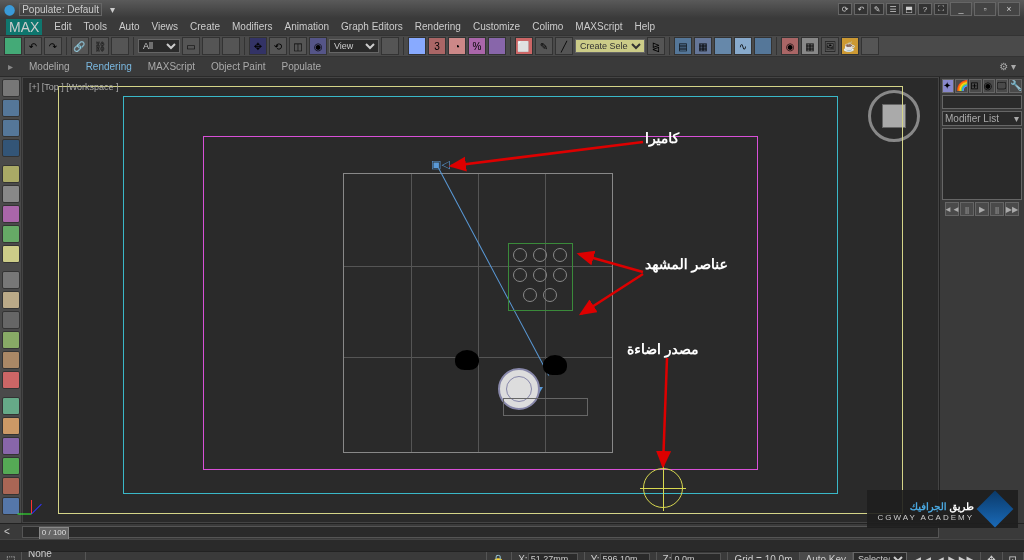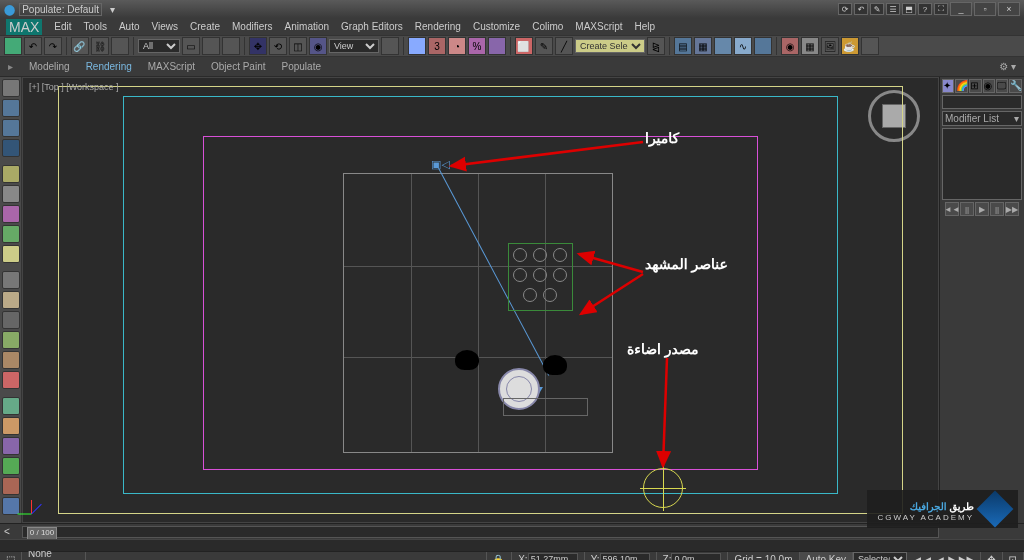--- a/index.html
+++ b/index.html
@@ -47,21 +47,21 @@
 .rightpanel{width:85px;background:#3a3a3a;border-left:1px solid #222;padding:2px;display:flex;flex-direction:column;gap:2px}
 .rp-tabs{display:flex;gap:1px}
 .rp-tabs .t{width:13px;height:14px;background:#4a4a4a;border:1px solid #666}
 .rp-drop{background:#2a2a2a;border:1px solid #666;color:#aaa;font-size:9px;padding:1px 2px;display:flex;justify-content:space-between}
 .rp-list{height:72px;background:#2a2a2a;border:1px solid #666}
 .rp-ctrl{display:flex;gap:1px;justify-content:center}
 .rp-ctrl .c{width:14px;height:14px;background:#4a4a4a;border:1px solid #666;font-size:8px;display:flex;align-items:center;justify-content:center;color:#aaa}
 .timearea{height:16px;background:#3a3a3a;display:flex;align-items:center;border-top:1px solid #222;font-size:9px;color:#ccc}
 .time-lbl{width:22px;padding-left:4px}
 .time-scrub{flex:1;background:#2a2a2a;height:12px;border:1px solid #555;position:relative}
-.time-scrub .handle{position:absolute;left:4px;top:0;width:30px;height:16px;background:#666;border:1px solid #888}
+.time-scrub .handle{position:absolute;left:16px;top:0;width:30px;height:16px;background:#666;border:1px solid #888}
 .timeline{height:12px;background:#2a2a2a;border-top:1px solid #444;position:relative}
 .statusbar{height:15px;background:#3a3a3a;display:flex;align-items:center;font-size:9px;color:#ccc;border-top:1px solid #222}
 .statusbar .cell{border-right:1px solid #555;padding:0 6px;height:100%;display:flex;align-items:center}
 .statusbar .inp{background:#2a2a2a;border:1px solid #555;color:#ccc;padding:0 2px;font-size:9px;width:50px}
 .logo{position:absolute;bottom:32px;right:6px;background:rgba(30,30,30,.9);padding:6px 10px;display:flex;align-items:flex-start;gap:8px;color:#fff;z-index:10}
 .logo .dia{width:26px;height:26px;background:linear-gradient(135deg,#0a3a6a,#1a6ab8);transform:rotate(45deg)}
 .logo .txt{direction:rtl}
 .logo .t1{font-size:15px;font-weight:bold}
 .logo .t1 .b{color:#4aa8e0}
 .logo .t2{font-size:8px;letter-spacing:2px;color:#ccc}

